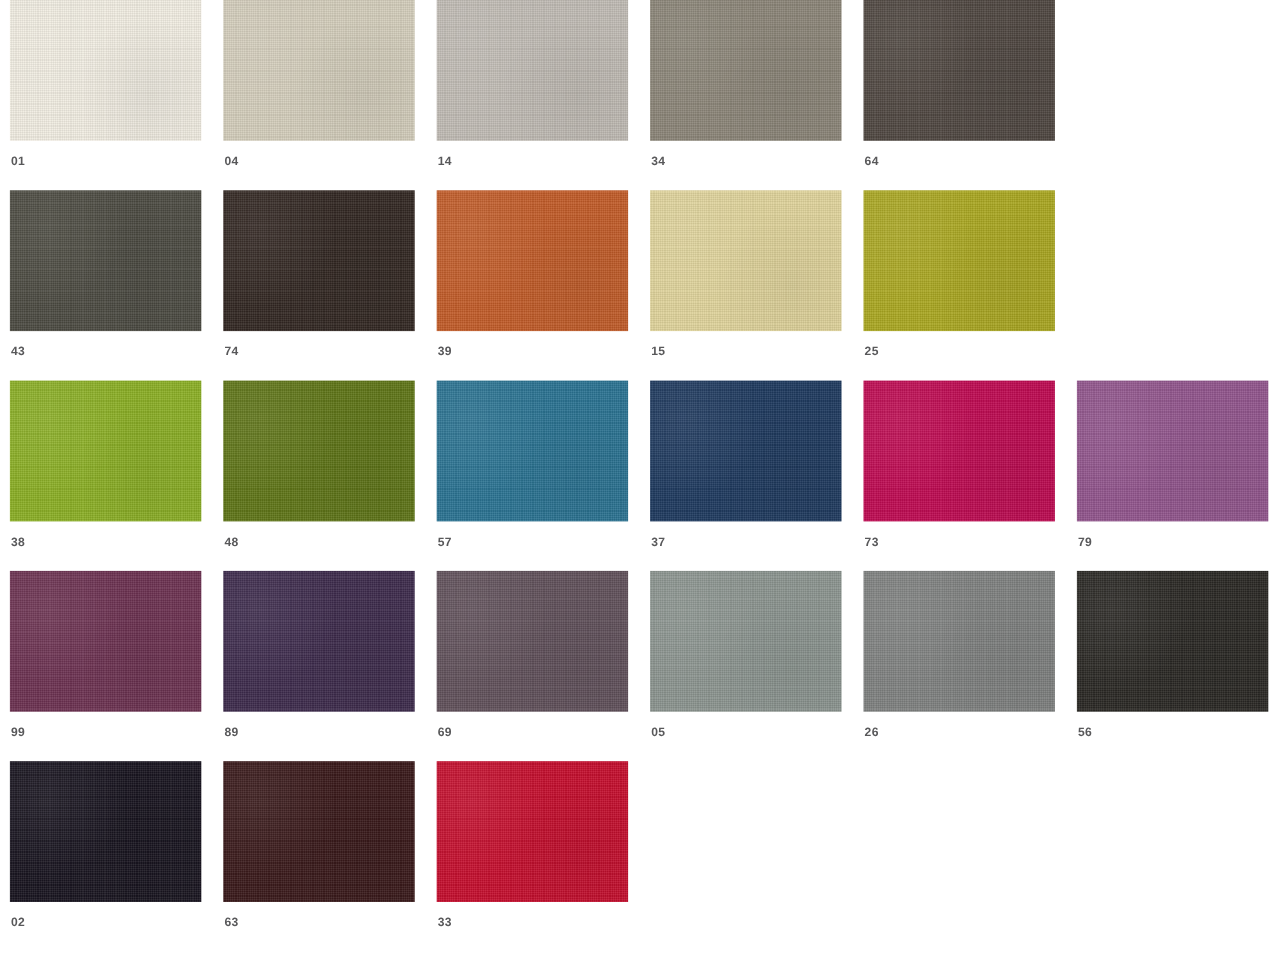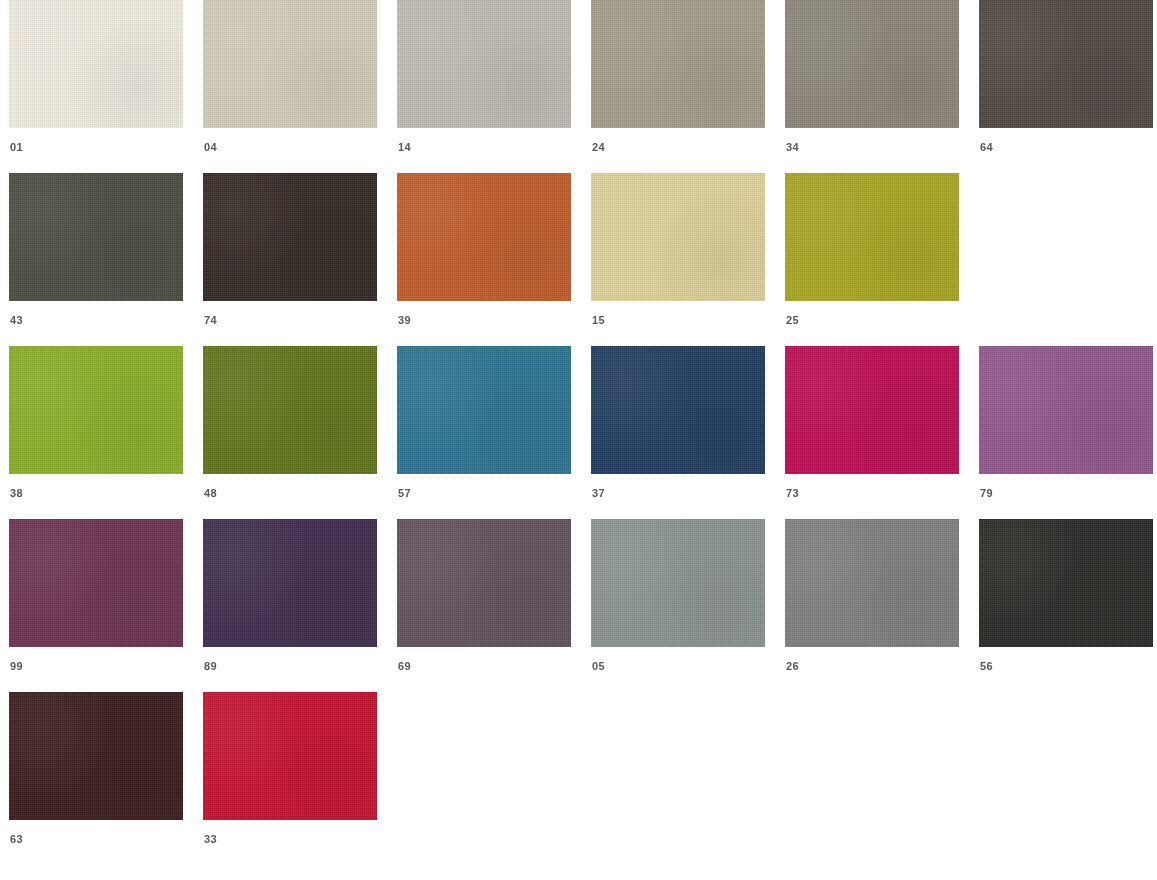--- a/index.html
+++ b/index.html
@@ -98,24 +98,20 @@
       </div>
       <div class="swatch-cell">
         <div class="swatch-chip" style="background-color: rgb(211, 205, 187);"></div>
         <div class="swatch-label">04</div>
       </div>
       <div class="swatch-cell">
         <div class="swatch-chip" style="background-color: rgb(192, 187, 180);"></div>
         <div class="swatch-label">14</div>
       </div>
       <div class="swatch-cell">
-        <div class="swatch-chip" style="background-color: rgb(165, 156, 136);"></div>
-        <div class="swatch-label">24</div>
-      </div>
-      <div class="swatch-cell">
         <div class="swatch-chip" style="background-color: rgb(139, 133, 120);"></div>
         <div class="swatch-label">34</div>
       </div>
       <div class="swatch-cell">
         <div class="swatch-chip" style="background-color: rgb(79, 71, 65);"></div>
         <div class="swatch-label">64</div>
       </div>
     </div>
     <div class="swatch-row row-2">
       <div class="swatch-cell">
@@ -185,20 +181,24 @@
       <div class="swatch-cell">
         <div class="swatch-chip" style="background-color: rgb(125, 127, 126);"></div>
         <div class="swatch-label">26</div>
       </div>
       <div class="swatch-cell">
         <div class="swatch-chip" style="background-color: rgb(42, 40, 36);"></div>
         <div class="swatch-label">56</div>
       </div>
     </div>
     <div class="swatch-row row-5">
+      <div class="swatch-cell">
+        <div class="swatch-chip" style="background-color: rgb(25, 21, 32);"></div>
+        <div class="swatch-label">02</div>
+      </div>
       <div class="swatch-cell">
         <div class="swatch-chip" style="background-color: rgb(58, 26, 27);"></div>
         <div class="swatch-label">63</div>
       </div>
       <div class="swatch-cell">
         <div class="swatch-chip" style="background-color: rgb(196, 15, 46);"></div>
         <div class="swatch-label">33</div>
       </div>
     </div>
   </div>

